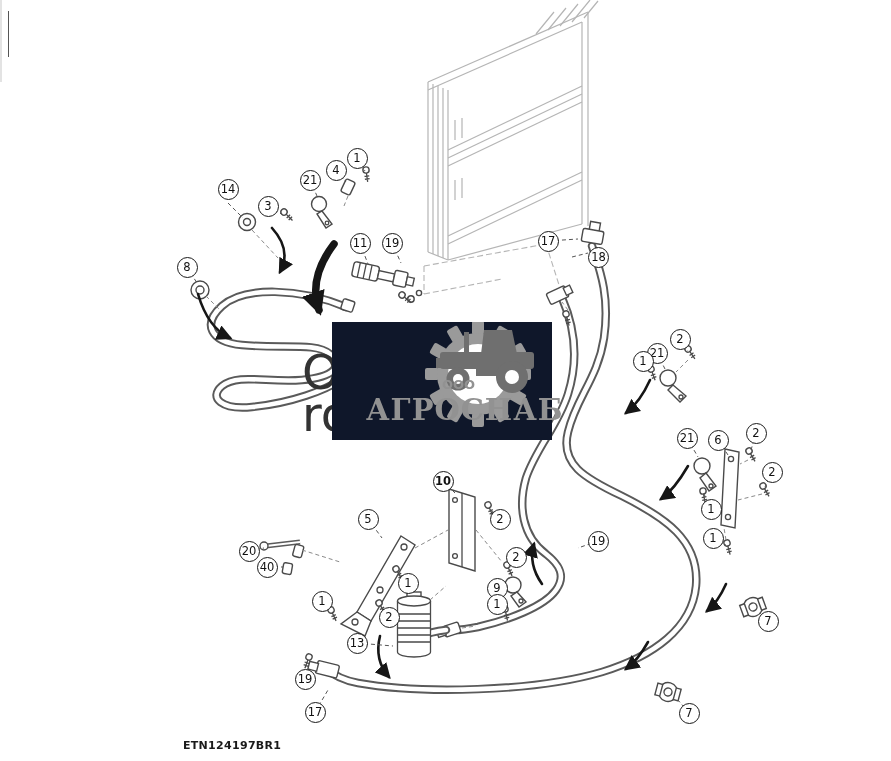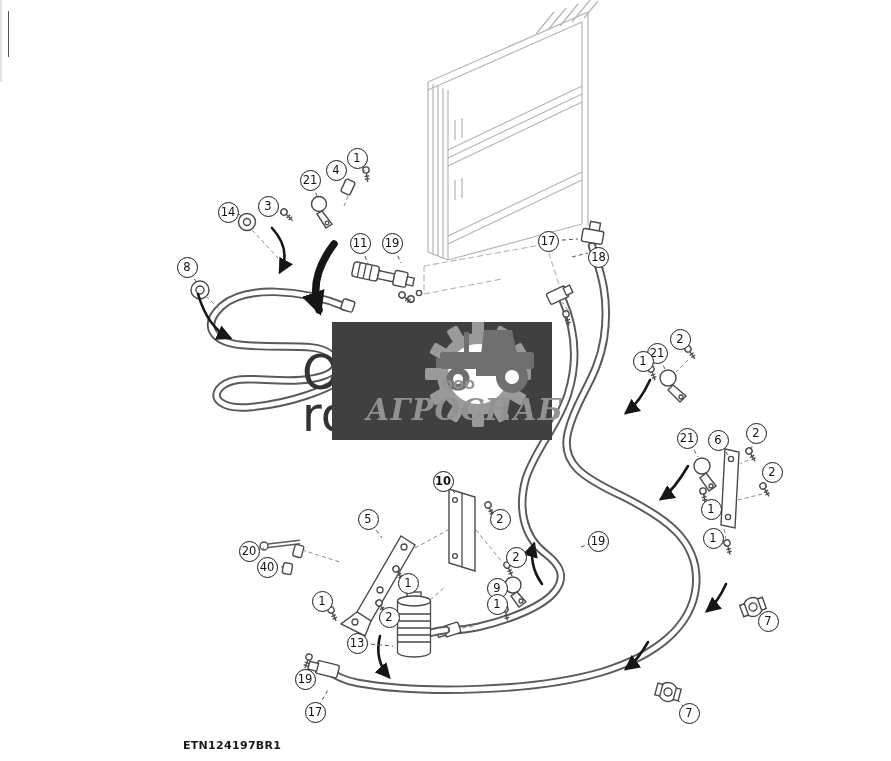--- a/index.html
+++ b/index.html
@@ -19,29 +19,29 @@
   .dsh { stroke:#8a8a8a; fill:none; stroke-width:1px; stroke-dasharray:4 3; }
   .arw { stroke:var(--col-arrow,#161616); fill:none; stroke-width:2.6px; stroke-linecap:round; }
   .arwb{ stroke:var(--col-arrow,#161616); fill:none; stroke-width:7.5px; stroke-linecap:round; }
 
   
   .obscured-o  { position:absolute; left:302px; top:348px; font-size:48px; color:#333; z-index:1; line-height:1; }
   .obscured-ro { position:absolute; left:302px; top:390px; font-size:48px; color:#333; z-index:1; line-height:1; }
 
   
   .watermark { position:absolute; left:332px; top:322px; width:220px; height:118px;
-    background:#404040; z-index:2;text-align:right; }
+    background:#0f172a; z-index:2;text-align:right; }
   .watermark svg { position:absolute; left:0; top:0; }
   .wm-gear    { fill:var(--col-gear,#9a9a9a); }
   .wm-tractor { fill:var(--col-tractor,#6f6f6f); }
   .wm-ooo  { position:absolute; left:110px; top:55px; font-size:13px; font-weight:bold;
     color:var(--col-wmtext,#929292); z-index:2; }
   .wm-name { position:absolute; left:34px; top:71px; font-size:29px; font-weight:bold;
     font-family:"DejaVu Serif","Liberation Serif",serif; letter-spacing:1px;
-    color:var(--col-wmtext,#929292); z-index:2;font-style:italic; }
+    color:var(--col-wmtext,#929292); z-index:2; }
 
   .part-code { position:absolute; left:183px; top:739px; font-size:11px; font-weight:bold;
     color:#1a1a1a; letter-spacing:0.3px; z-index:1; }
 
   .edge-strip { position:absolute; left:0; top:0; width:2px; height:82px; background:#e3e3e3; z-index:5; }
   .edge-line  { position:absolute; left:8px; top:11px; width:1px; height:46px; background:#555; z-index:5; }
 
   .leader-svg { position:absolute; left:0; top:0; z-index:3; pointer-events:none; }
   .leader-svg line { stroke:var(--col-leader,#555); stroke-width:1px; stroke-dasharray:4 3; }
 
@@ -350,21 +350,21 @@
       <line x1="389" y1="617" x2="381" y2="606"></line>
       <line x1="497" y1="604" x2="505" y2="610"></line>
       <line x1="357" y1="643" x2="393" y2="646"></line>
       <line x1="768" y1="621" x2="760" y2="613"></line>
       <line x1="305" y1="679" x2="311" y2="667"></line>
       <line x1="315" y1="712" x2="328" y2="690"></line>
       <line x1="689" y1="713" x2="678" y2="700"></line>
     </svg>
 
   <div class="callout-layer">
-      <div class="callout" style="left: 217.5px; top: 202px;">14</div>
+      <div class="callout" style="left: 217.5px; top: 179px;">14</div>
       <div class="callout" style="left: 257.5px; top: 195.5px;">3</div>
       <div class="callout" style="left: 299.5px; top: 169.5px;">21</div>
       <div class="callout" style="left: 325.5px; top: 159.5px;">4</div>
       <div class="callout" style="left: 346.5px; top: 147.5px;">1</div>
       <div class="callout" style="left: 176.5px; top: 256.5px;">8</div>
       <div class="callout" style="left: 349.5px; top: 232.5px;">11</div>
       <div class="callout" style="left: 381.5px; top: 232.5px;">19</div>
       <div class="callout" style="left: 537.5px; top: 230.5px;">17</div>
       <div class="callout" style="left: 588px; top: 246.5px;">18</div>
       <div class="callout" style="left: 669.5px; top: 328.5px;">2</div>

